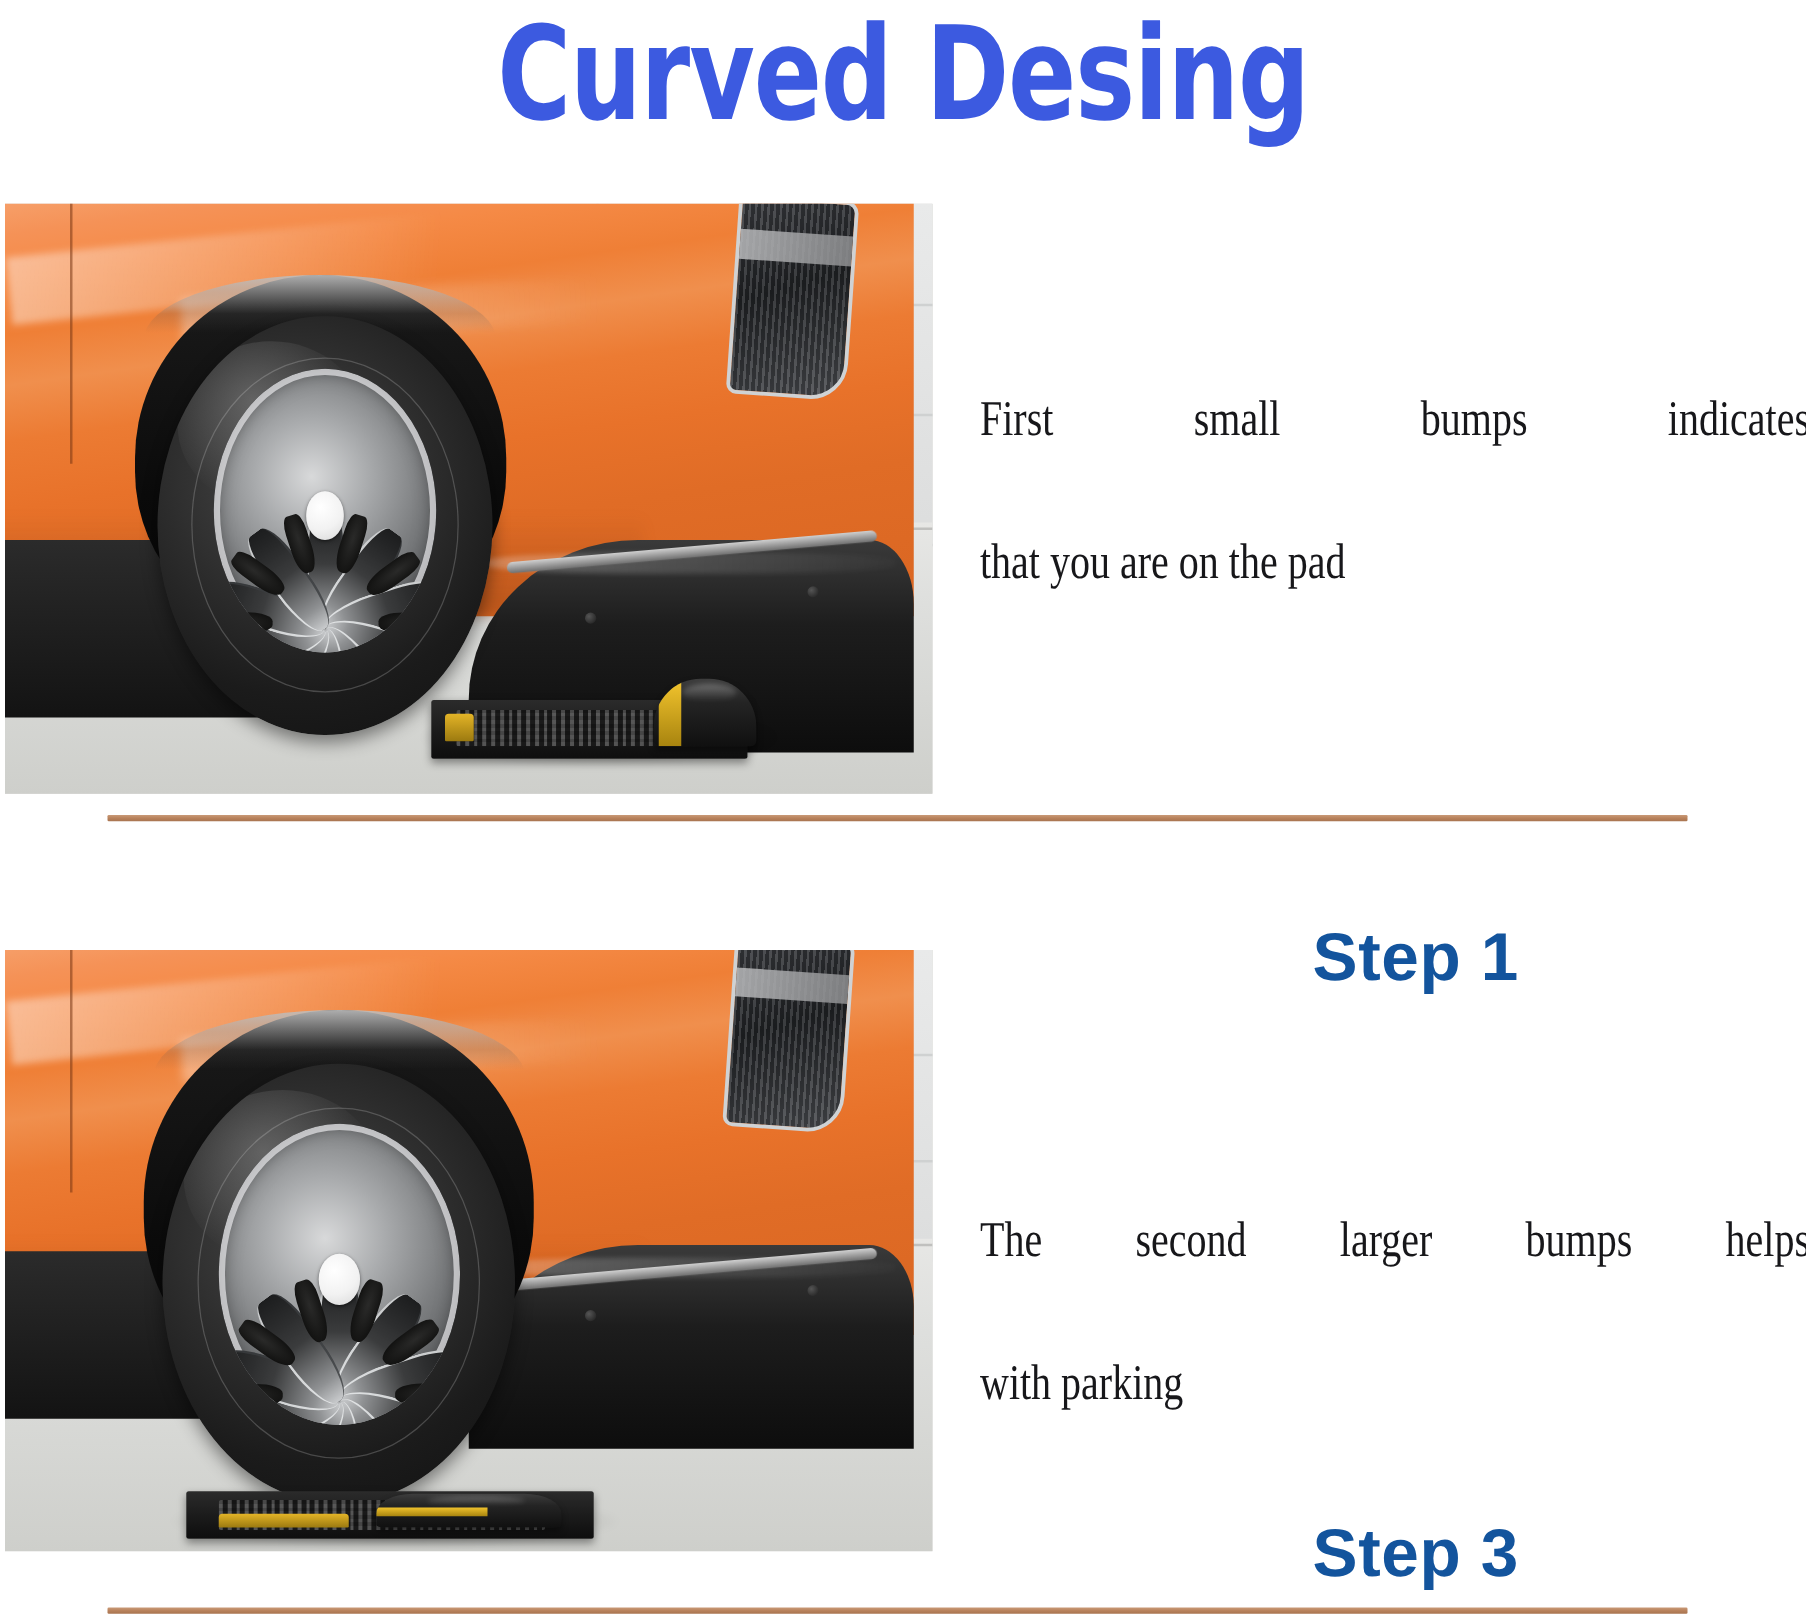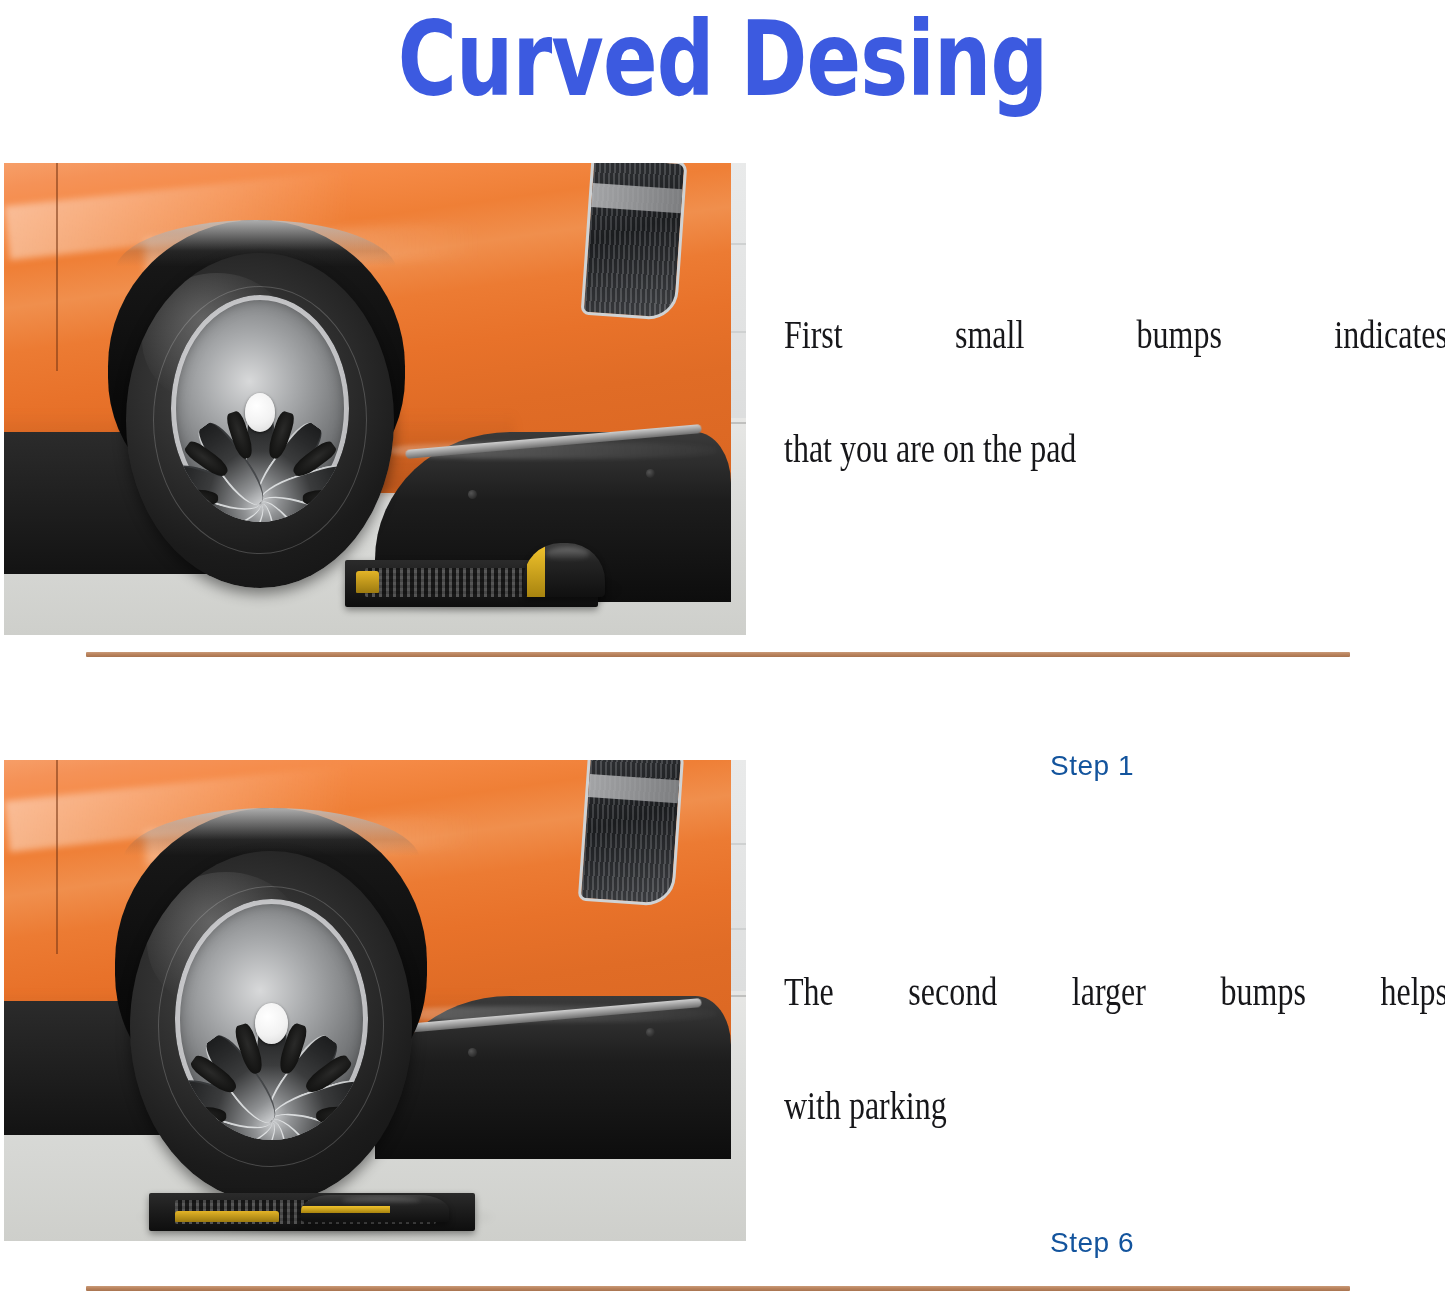--- a/index.html
+++ b/index.html
@@ -313,22 +313,22 @@
   }
   .caption .line.justified::after {
     content: "";
     display: inline-block;
     width: 100%;
   }
 
   .step-label {
     position: absolute;
     font-family: "Liberation Sans", "DejaVu Sans", sans-serif;
-    font-weight: normal;
-    font-size: 28px;
+    font-weight: bold;
+    font-size: 54px;
     line-height: 48px;
     color: #13549d;
     letter-spacing: .5px;
   }
   #row-1 .step-label { left: 1050px; top: 579px; }
   #row-2 .step-label { left: 1050px; top: 459px; }
 
   .divider {
     position: absolute;
     left: 86px;
@@ -520,16 +520,16 @@
       </div>
 
     </div>
   </div>
 
   <div class="caption">
     <span class="line justified">The second larger bumps helps</span>
     <span class="line">with parking</span>
   </div>
 
-  <div class="step-label">Step 6</div>
+  <div class="step-label">Step 3</div>
 
   <div class="divider"></div>
 </div>
 
 </body></html>

